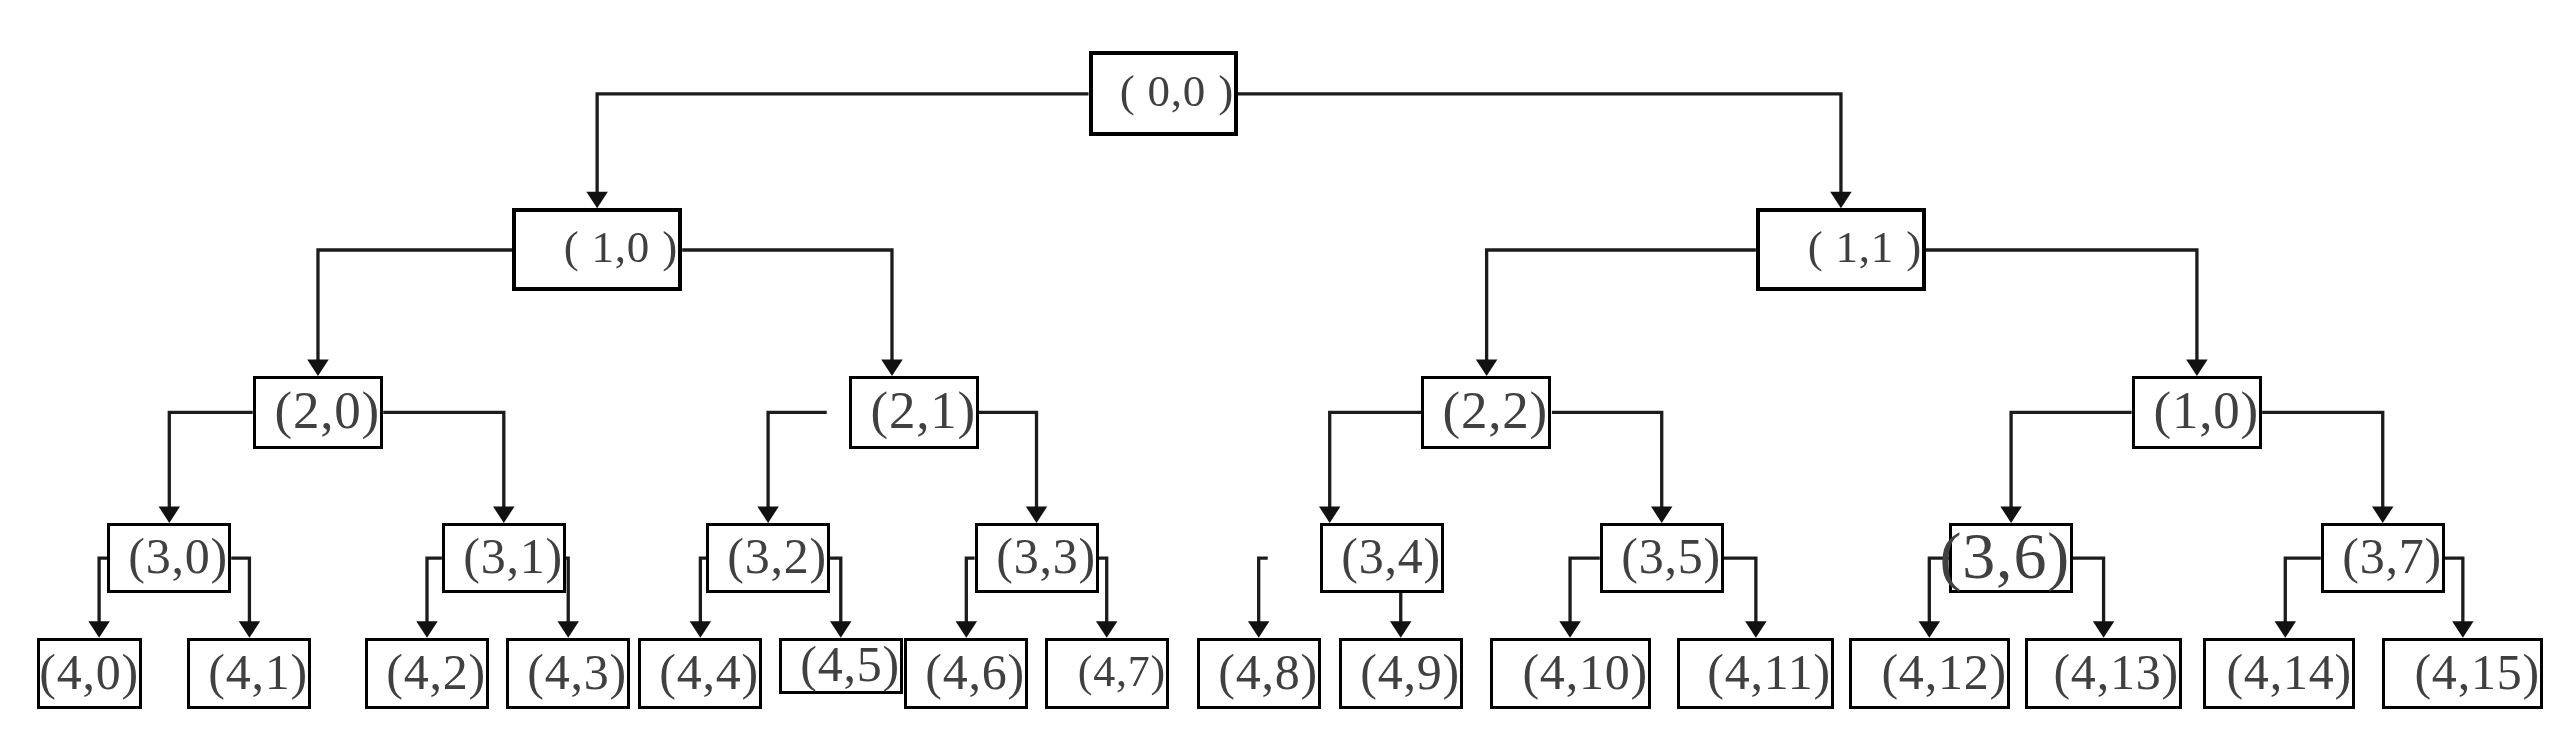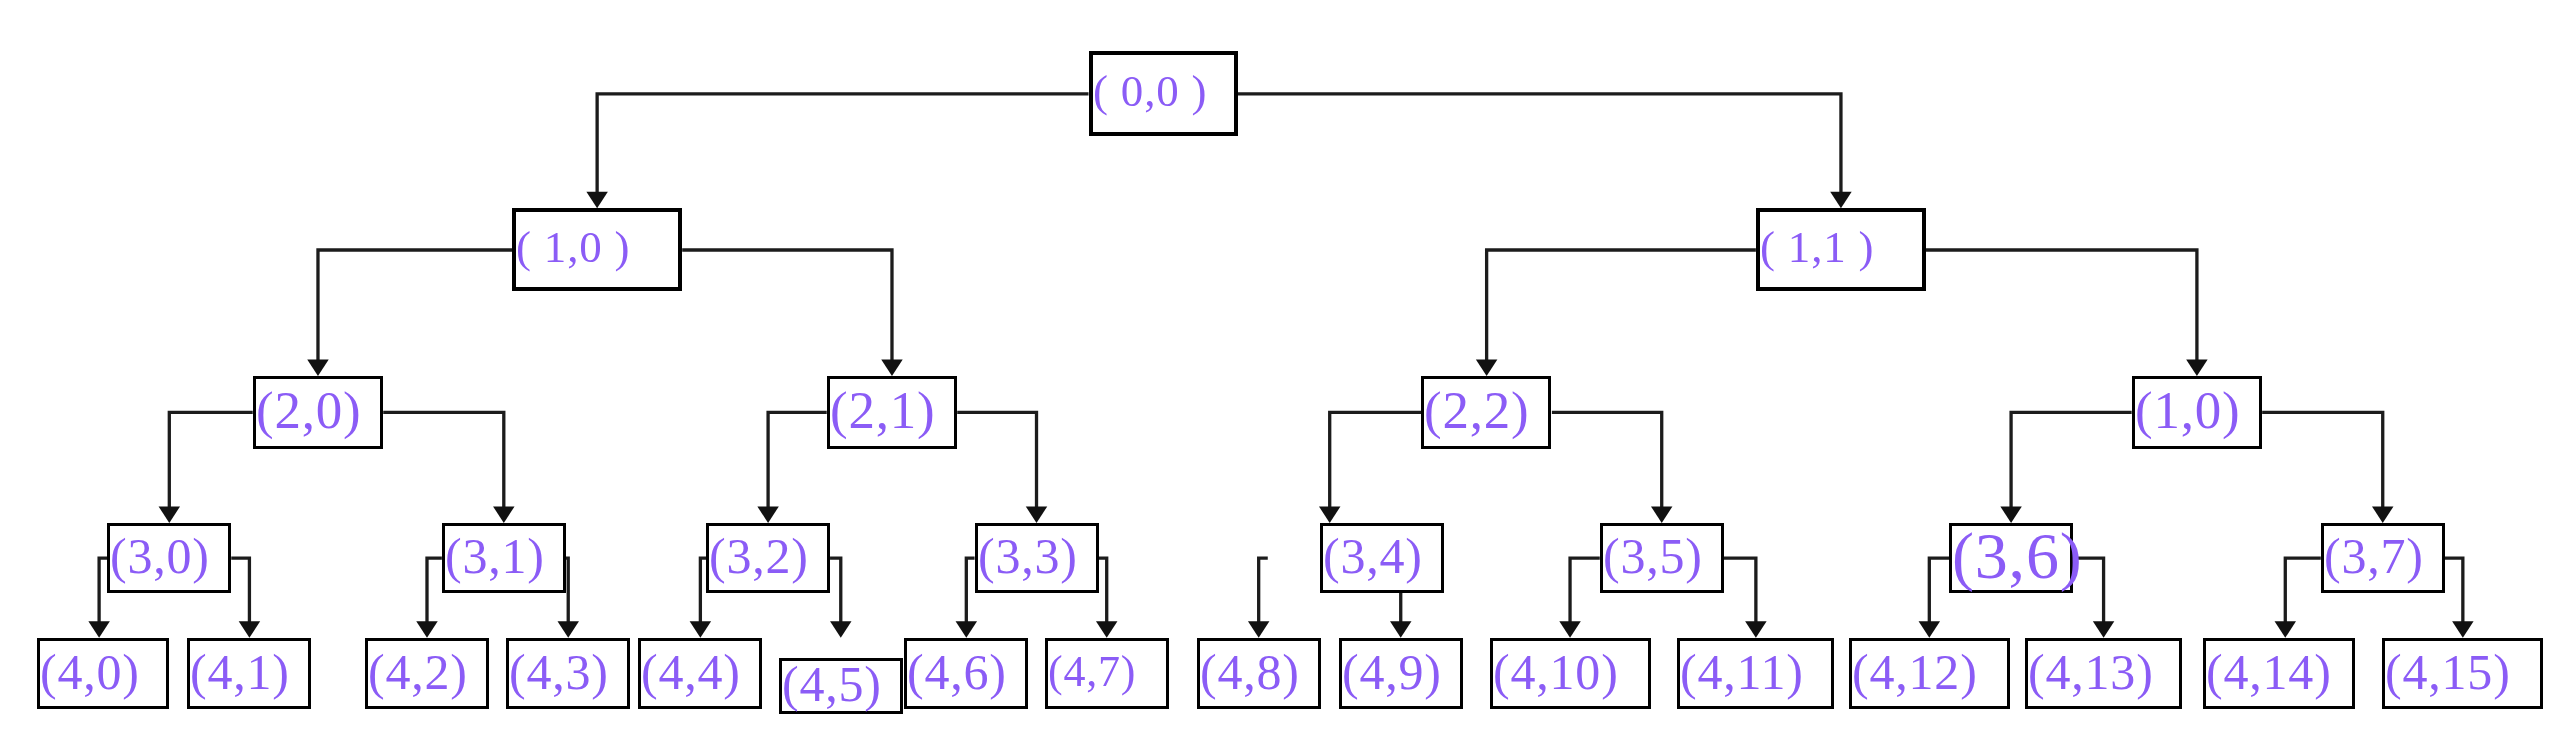--- a/index.html
+++ b/index.html
@@ -21,23 +21,23 @@
     top: 0;
     z-index: 1;
   }
   .tree-node {
     position: absolute;
     box-sizing: border-box;
     background: #ffffff;
     border: 3.3px solid #000000;
     display: flex;
     align-items: center;
-    justify-content: flex-start;
+    justify-content: flex-end;
     z-index: 2;
-    color: #8b5cf6;
+    color: #404040;
     white-space: nowrap;
     line-height: 1;
   }
   .tree-node.lv0, .tree-node.lv1 {
     border-width: 4.1px;
   }
   .tree-node .node-label {
     transform: translateY(-1.7px);
     letter-spacing: 0.8px;
   }
@@ -114,21 +114,21 @@
       </div>
       <div class="tree-node lv1" style="left: 512px; top: 208px; width: 170px; height: 83px; font-size: 45px; border-color: rgb(0, 0, 0); background: rgb(255, 255, 255);">
         <span class="node-label">( 1,0 )</span>
       </div>
       <div class="tree-node lv1" style="left: 1756px; top: 208px; width: 170px; height: 83px; font-size: 45px; border-color: rgb(0, 0, 0); background: rgb(255, 255, 255);">
         <span class="node-label">( 1,1 )</span>
       </div>
       <div class="tree-node lv2" style="left: 253px; top: 376px; width: 130px; height: 73px; font-size: 53px; border-color: rgb(0, 0, 0); background: rgb(255, 255, 255);">
         <span class="node-label">(2,0)</span>
       </div>
-      <div class="tree-node lv2" style="left: 827px; top: 376px; width: 130px; height: 73px; font-size: 53px; border-color: rgb(0, 0, 0); background: rgb(255, 255, 255);">
+      <div class="tree-node lv2" style="left: 849px; top: 376px; width: 130px; height: 73px; font-size: 53px; border-color: rgb(0, 0, 0); background: rgb(255, 255, 255);">
         <span class="node-label">(2,1)</span>
       </div>
       <div class="tree-node lv2" style="left: 1421px; top: 376px; width: 130px; height: 73px; font-size: 53px; border-color: rgb(0, 0, 0); background: rgb(255, 255, 255);">
         <span class="node-label">(2,2)</span>
       </div>
       <div class="tree-node lv2" style="left: 2132px; top: 376px; width: 130px; height: 73px; font-size: 53px; border-color: rgb(0, 0, 0); background: rgb(255, 255, 255);">
         <span class="node-label">(1,0)</span>
       </div>
       <div class="tree-node lv3" style="left: 107px; top: 523px; width: 124px; height: 70px; font-size: 50px; border-color: rgb(0, 0, 0); background: rgb(255, 255, 255);">
         <span class="node-label">(3,0)</span>
@@ -147,36 +147,36 @@
       </div>
       <div class="tree-node lv3" style="left: 1600px; top: 523px; width: 124px; height: 70px; font-size: 50px; border-color: rgb(0, 0, 0); background: rgb(255, 255, 255);">
         <span class="node-label">(3,5)</span>
       </div>
       <div class="tree-node lv3" style="left: 1949px; top: 523px; width: 124px; height: 70px; font-size: 66px; border-color: rgb(0, 0, 0); background: rgb(255, 255, 255);">
         <span class="node-label">(3,6)</span>
       </div>
       <div class="tree-node lv3" style="left: 2321px; top: 523px; width: 124px; height: 70px; font-size: 50px; border-color: rgb(0, 0, 0); background: rgb(255, 255, 255);">
         <span class="node-label">(3,7)</span>
       </div>
-      <div class="tree-node lv4" style="left: 37px; top: 638px; width: 132px; height: 71px; font-size: 50px; border-color: rgb(0, 0, 0); background: rgb(255, 255, 255);">
+      <div class="tree-node lv4" style="left: 37px; top: 638px; width: 105px; height: 71px; font-size: 50px; border-color: rgb(0, 0, 0); background: rgb(255, 255, 255);">
         <span class="node-label">(4,0)</span>
       </div>
       <div class="tree-node lv4" style="left: 187px; top: 638px; width: 124px; height: 71px; font-size: 50px; border-color: rgb(0, 0, 0); background: rgb(255, 255, 255);">
         <span class="node-label">(4,1)</span>
       </div>
       <div class="tree-node lv4" style="left: 365px; top: 638px; width: 124px; height: 71px; font-size: 50px; border-color: rgb(0, 0, 0); background: rgb(255, 255, 255);">
         <span class="node-label">(4,2)</span>
       </div>
       <div class="tree-node lv4" style="left: 506px; top: 638px; width: 124px; height: 71px; font-size: 50px; border-color: rgb(0, 0, 0); background: rgb(255, 255, 255);">
         <span class="node-label">(4,3)</span>
       </div>
       <div class="tree-node lv4" style="left: 638px; top: 638px; width: 124px; height: 71px; font-size: 50px; border-color: rgb(0, 0, 0); background: rgb(255, 255, 255);">
         <span class="node-label">(4,4)</span>
       </div>
-      <div class="tree-node lv4" style="left: 779px; top: 638px; width: 124px; height: 56px; font-size: 50px; border-color: rgb(0, 0, 0); background: rgb(255, 255, 255); margin-top: 20px;">
+      <div class="tree-node lv4" style="left: 779px; top: 638px; width: 124px; height: 56px; font-size: 50px; border-color: rgb(0, 0, 0); background: rgb(255, 255, 255);">
         <span class="node-label">(4,5)</span>
       </div>
       <div class="tree-node lv4" style="left: 904px; top: 638px; width: 124px; height: 71px; font-size: 50px; border-color: rgb(0, 0, 0); background: rgb(255, 255, 255);">
         <span class="node-label">(4,6)</span>
       </div>
       <div class="tree-node lv4" style="left: 1045px; top: 638px; width: 124px; height: 71px; font-size: 44px; border-color: rgb(0, 0, 0); background: rgb(255, 255, 255);">
         <span class="node-label">(4,7)</span>
       </div>
       <div class="tree-node lv4" style="left: 1197px; top: 638px; width: 124px; height: 71px; font-size: 50px; border-color: rgb(0, 0, 0); background: rgb(255, 255, 255);">
         <span class="node-label">(4,8)</span>

